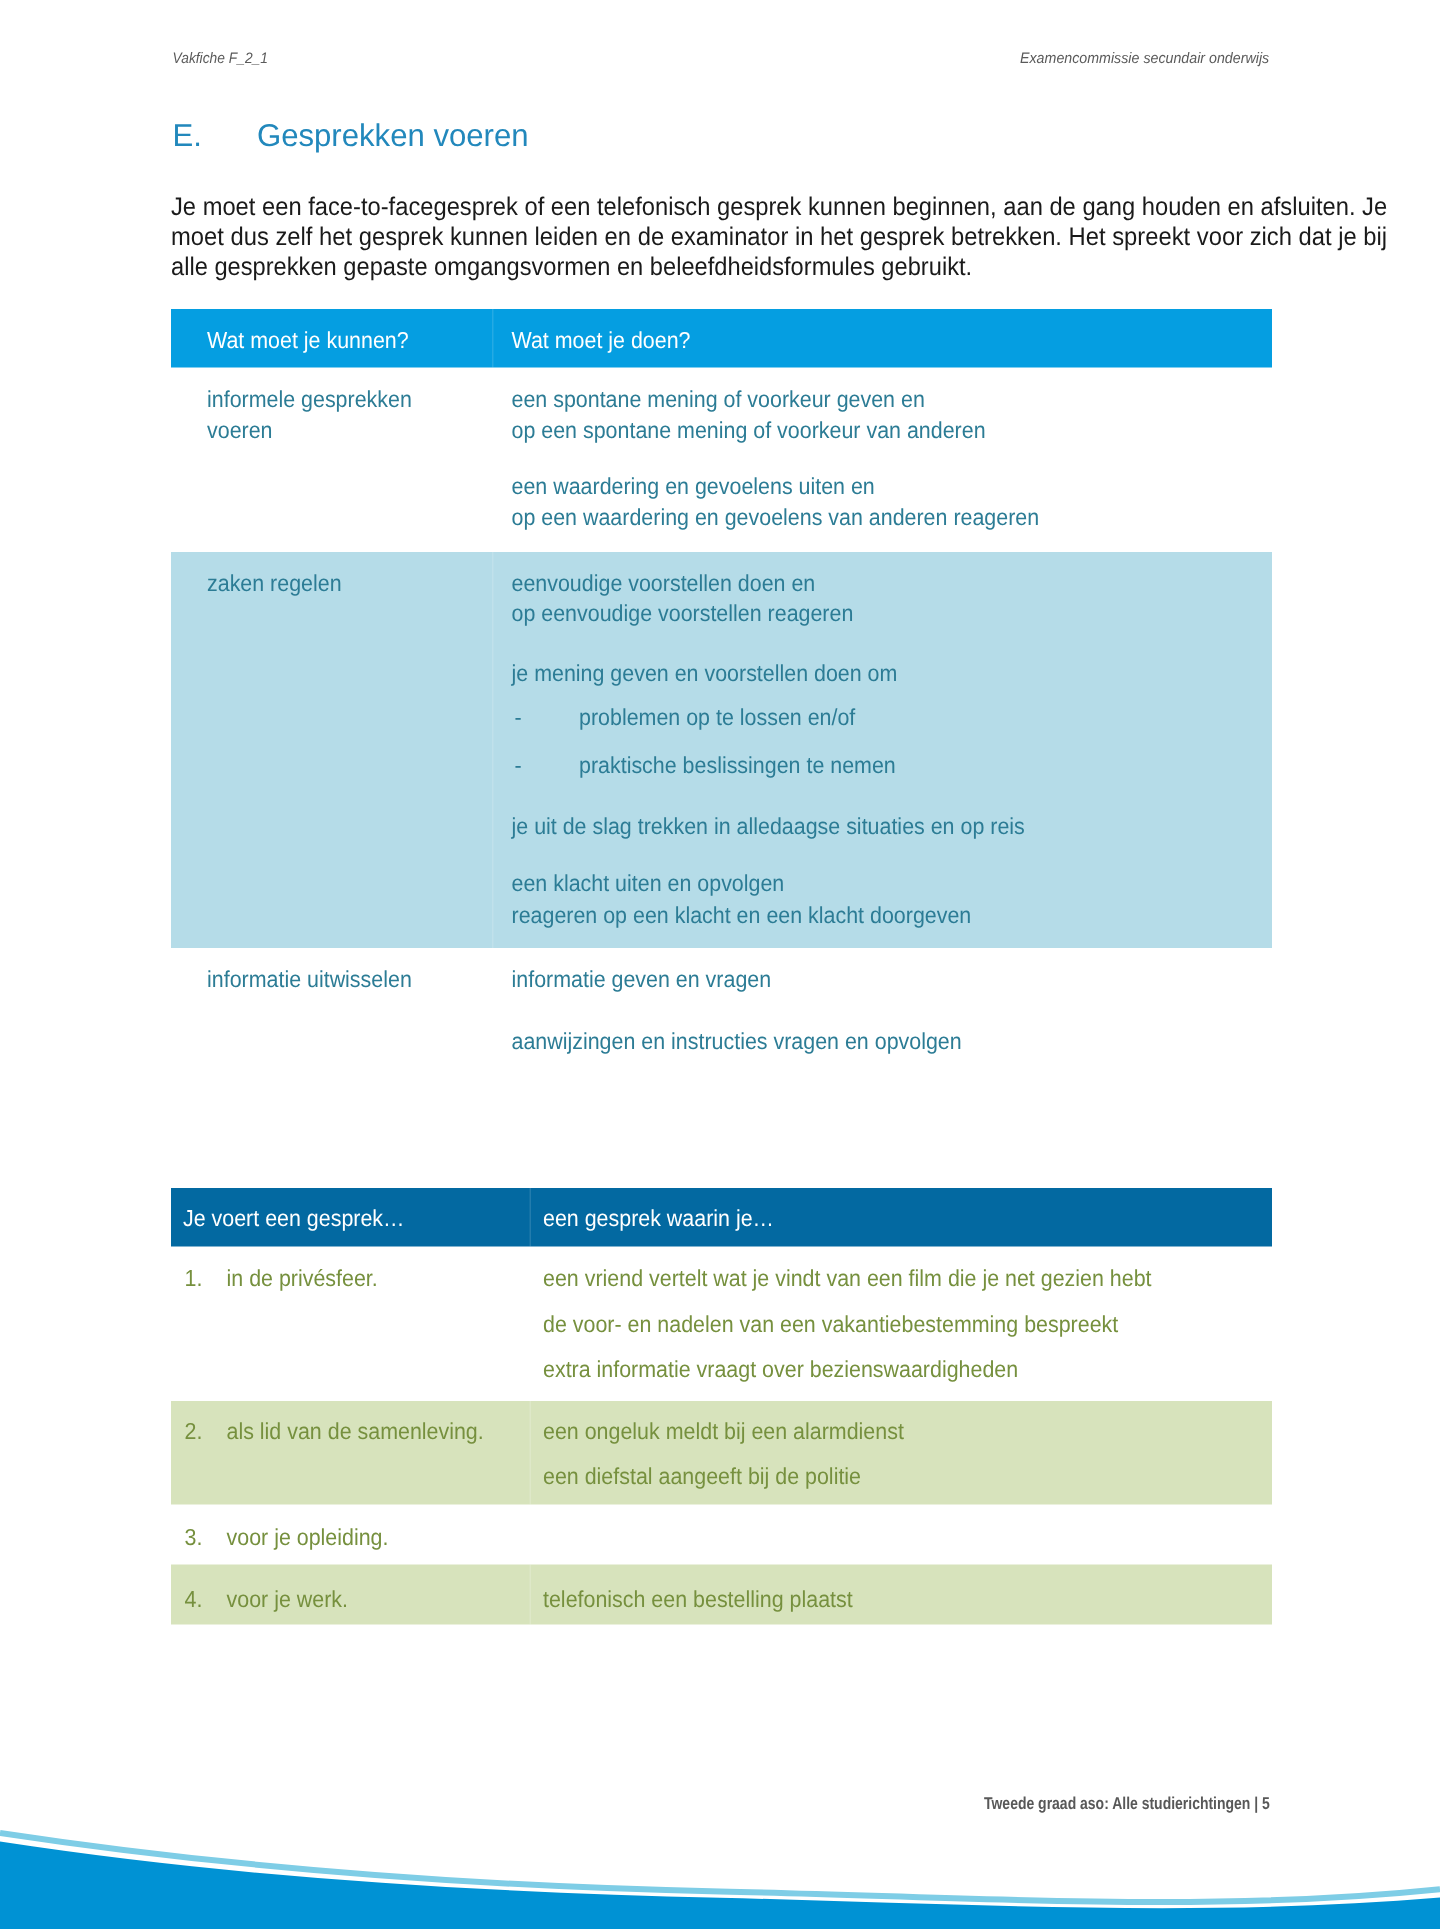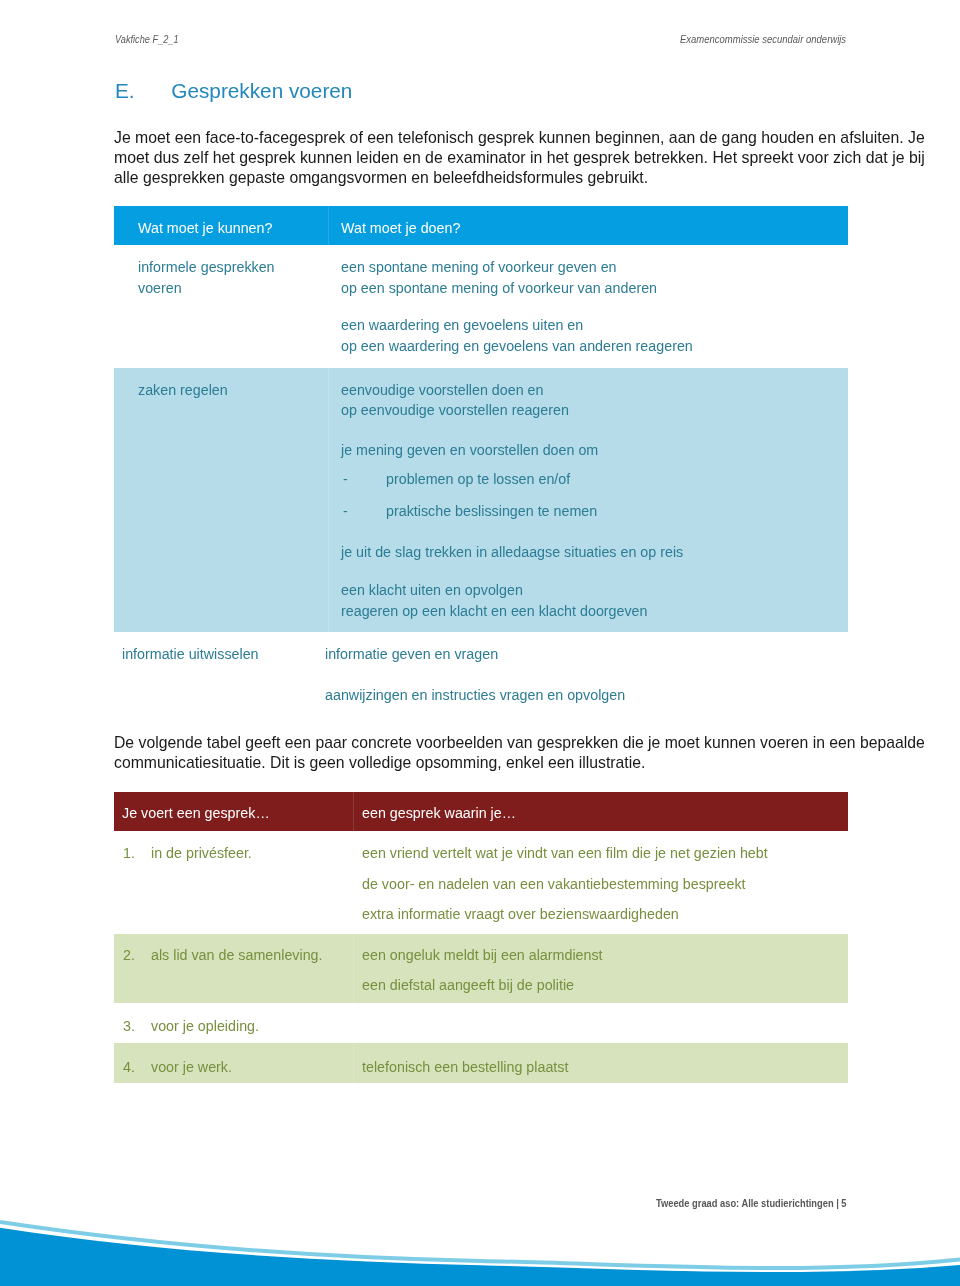--- a/index.html
+++ b/index.html
@@ -65,36 +65,32 @@
           <div class="ln" style="position:absolute;font-size:15.4px;color:#2C7C95;white-space:nowrap;transform:scaleX(0.928);transform-origin:0 0;left:227.39999999999998px;top:33.10000000000001px;">op eenvoudige voorstellen reageren</div>
           <div class="ln" style="position:absolute;font-size:15.4px;color:#2C7C95;white-space:nowrap;transform:scaleX(0.928);transform-origin:0 0;left:227.39999999999998px;top:72.70000000000003px;">je mening geven en voorstellen doen om</div>
           <div class="ln" style="position:absolute;font-size:15.4px;color:#2C7C95;white-space:nowrap;transform:scaleX(0.928);transform-origin:0 0;left:228.60000000000002px;top:101.8px;">-</div>
           <div class="ln" style="position:absolute;font-size:15.4px;color:#2C7C95;white-space:nowrap;transform:scaleX(0.928);transform-origin:0 0;left:272.1px;top:101.8px;">problemen op te lossen en/of</div>
           <div class="ln" style="position:absolute;font-size:15.4px;color:#2C7C95;white-space:nowrap;transform:scaleX(0.928);transform-origin:0 0;left:228.60000000000002px;top:133.40000000000003px;">-</div>
           <div class="ln" style="position:absolute;font-size:15.4px;color:#2C7C95;white-space:nowrap;transform:scaleX(0.928);transform-origin:0 0;left:272.1px;top:133.40000000000003px;">praktische beslissingen te nemen</div>
           <div class="ln" style="position:absolute;font-size:15.4px;color:#2C7C95;white-space:nowrap;transform:scaleX(0.928);transform-origin:0 0;left:227.39999999999998px;top:174.60000000000008px;">je uit de slag trekken in alledaagse situaties en op reis</div>
           <div class="ln" style="position:absolute;font-size:15.4px;color:#2C7C95;white-space:nowrap;transform:scaleX(0.928);transform-origin:0 0;left:227.39999999999998px;top:212.90000000000003px;">een klacht uiten en opvolgen</div>
           <div class="ln" style="position:absolute;font-size:15.4px;color:#2C7C95;white-space:nowrap;transform:scaleX(0.928);transform-origin:0 0;left:227.39999999999998px;top:233.40000000000003px;">reageren op een klacht en een klacht doorgeven</div>
         </div>
-        <div style="position:absolute;left:98px;top:598.2px;width:734px;height:82.79999999999995px;">
+        <div style="position:absolute;left:114px;top:598.2px;width:734px;height:82.79999999999995px;">
           <div class="ln" style="position:absolute;font-size:15.4px;color:#2C7C95;white-space:nowrap;transform:scaleX(0.928);transform-origin:0 0;left:23.599999999999994px;top:13.3px;">informatie uitwisselen</div>
           <div class="ln" style="position:absolute;font-size:15.4px;color:#2C7C95;white-space:nowrap;transform:scaleX(0.928);transform-origin:0 0;left:227.39999999999998px;top:13.3px;">informatie geven en vragen</div>
           <div class="ln" style="position:absolute;font-size:15.4px;color:#2C7C95;white-space:nowrap;transform:scaleX(0.928);transform-origin:0 0;left:227.39999999999998px;top:53.49999999999993px;">aanwijzingen en instructies vragen en opvolgen</div>
         </div>
       </div>
     </div>
 
-  <div class="para" id="para2" style="left:114px;top:699px;width:734px;">
-      <span class="pl" style="transform: scaleX(0.926366);">De volgende tabel geeft een paar concrete voorbeelden van gesprekken die je moet kunnen voeren in een bepaalde</span>
-      <span class="pl" style="transform:scaleX(0.928);">communicatiesituatie. Dit is geen volledige opsomming, enkel een illustratie.</span>
-    </div>
 
   <div id="table2-root">
       <div style="position:absolute;left:0;top:0;">
-        <div style="position:absolute;left:114px;top:757.8px;width:734px;height:39px;background:#7f1d1d;">
+        <div style="position:absolute;left:114px;top:757.8px;width:734px;height:39px;background:#0369a1;">
           <div style="position:absolute;font-size:15.4px;color:#ffffff;white-space:nowrap;top:12.0px;transform:scaleX(0.928);transform-origin:0 0;left:8.200000000000003px;">Je voert een gesprek…</div>
           <div style="position:absolute;font-size:15.4px;color:#ffffff;white-space:nowrap;top:12.0px;transform:scaleX(0.928);transform-origin:0 0;left:247.5px;">een gesprek waarin je…</div>
           <div style="position:absolute;left:238.5px;top:0;width:1px;height:39px;background:rgba(255,255,255,.13);"></div>
         </div>
         <div style="position:absolute;left:114px;top:796.8px;width:734px;height:102.70000000000005px;">
           <div class="ln" style="position:absolute;font-size:15.4px;color:#76903E;white-space:nowrap;transform:scaleX(0.928);transform-origin:0 0;left:9.299999999999997px;top:13.500000000000046px;">1.</div>
           <div class="ln" style="position:absolute;font-size:15.4px;color:#76903E;white-space:nowrap;transform:scaleX(0.928);transform-origin:0 0;left:37px;top:13.500000000000046px;">in de privésfeer.</div>
           <div class="ln" style="position:absolute;font-size:15.4px;color:#76903E;white-space:nowrap;transform:scaleX(0.928);transform-origin:0 0;left:247.5px;top:13.500000000000046px;">een vriend vertelt wat je vindt van een film die je net gezien hebt</div>
           <div class="ln" style="position:absolute;font-size:15.4px;color:#76903E;white-space:nowrap;transform:scaleX(0.928);transform-origin:0 0;left:247.5px;top:44.20000000000009px;">de voor- en nadelen van een vakantiebestemming bespreekt</div>
           <div class="ln" style="position:absolute;font-size:15.4px;color:#76903E;white-space:nowrap;transform:scaleX(0.928);transform-origin:0 0;left:247.5px;top:74.20000000000009px;">extra informatie vraagt over bezienswaardigheden</div>

